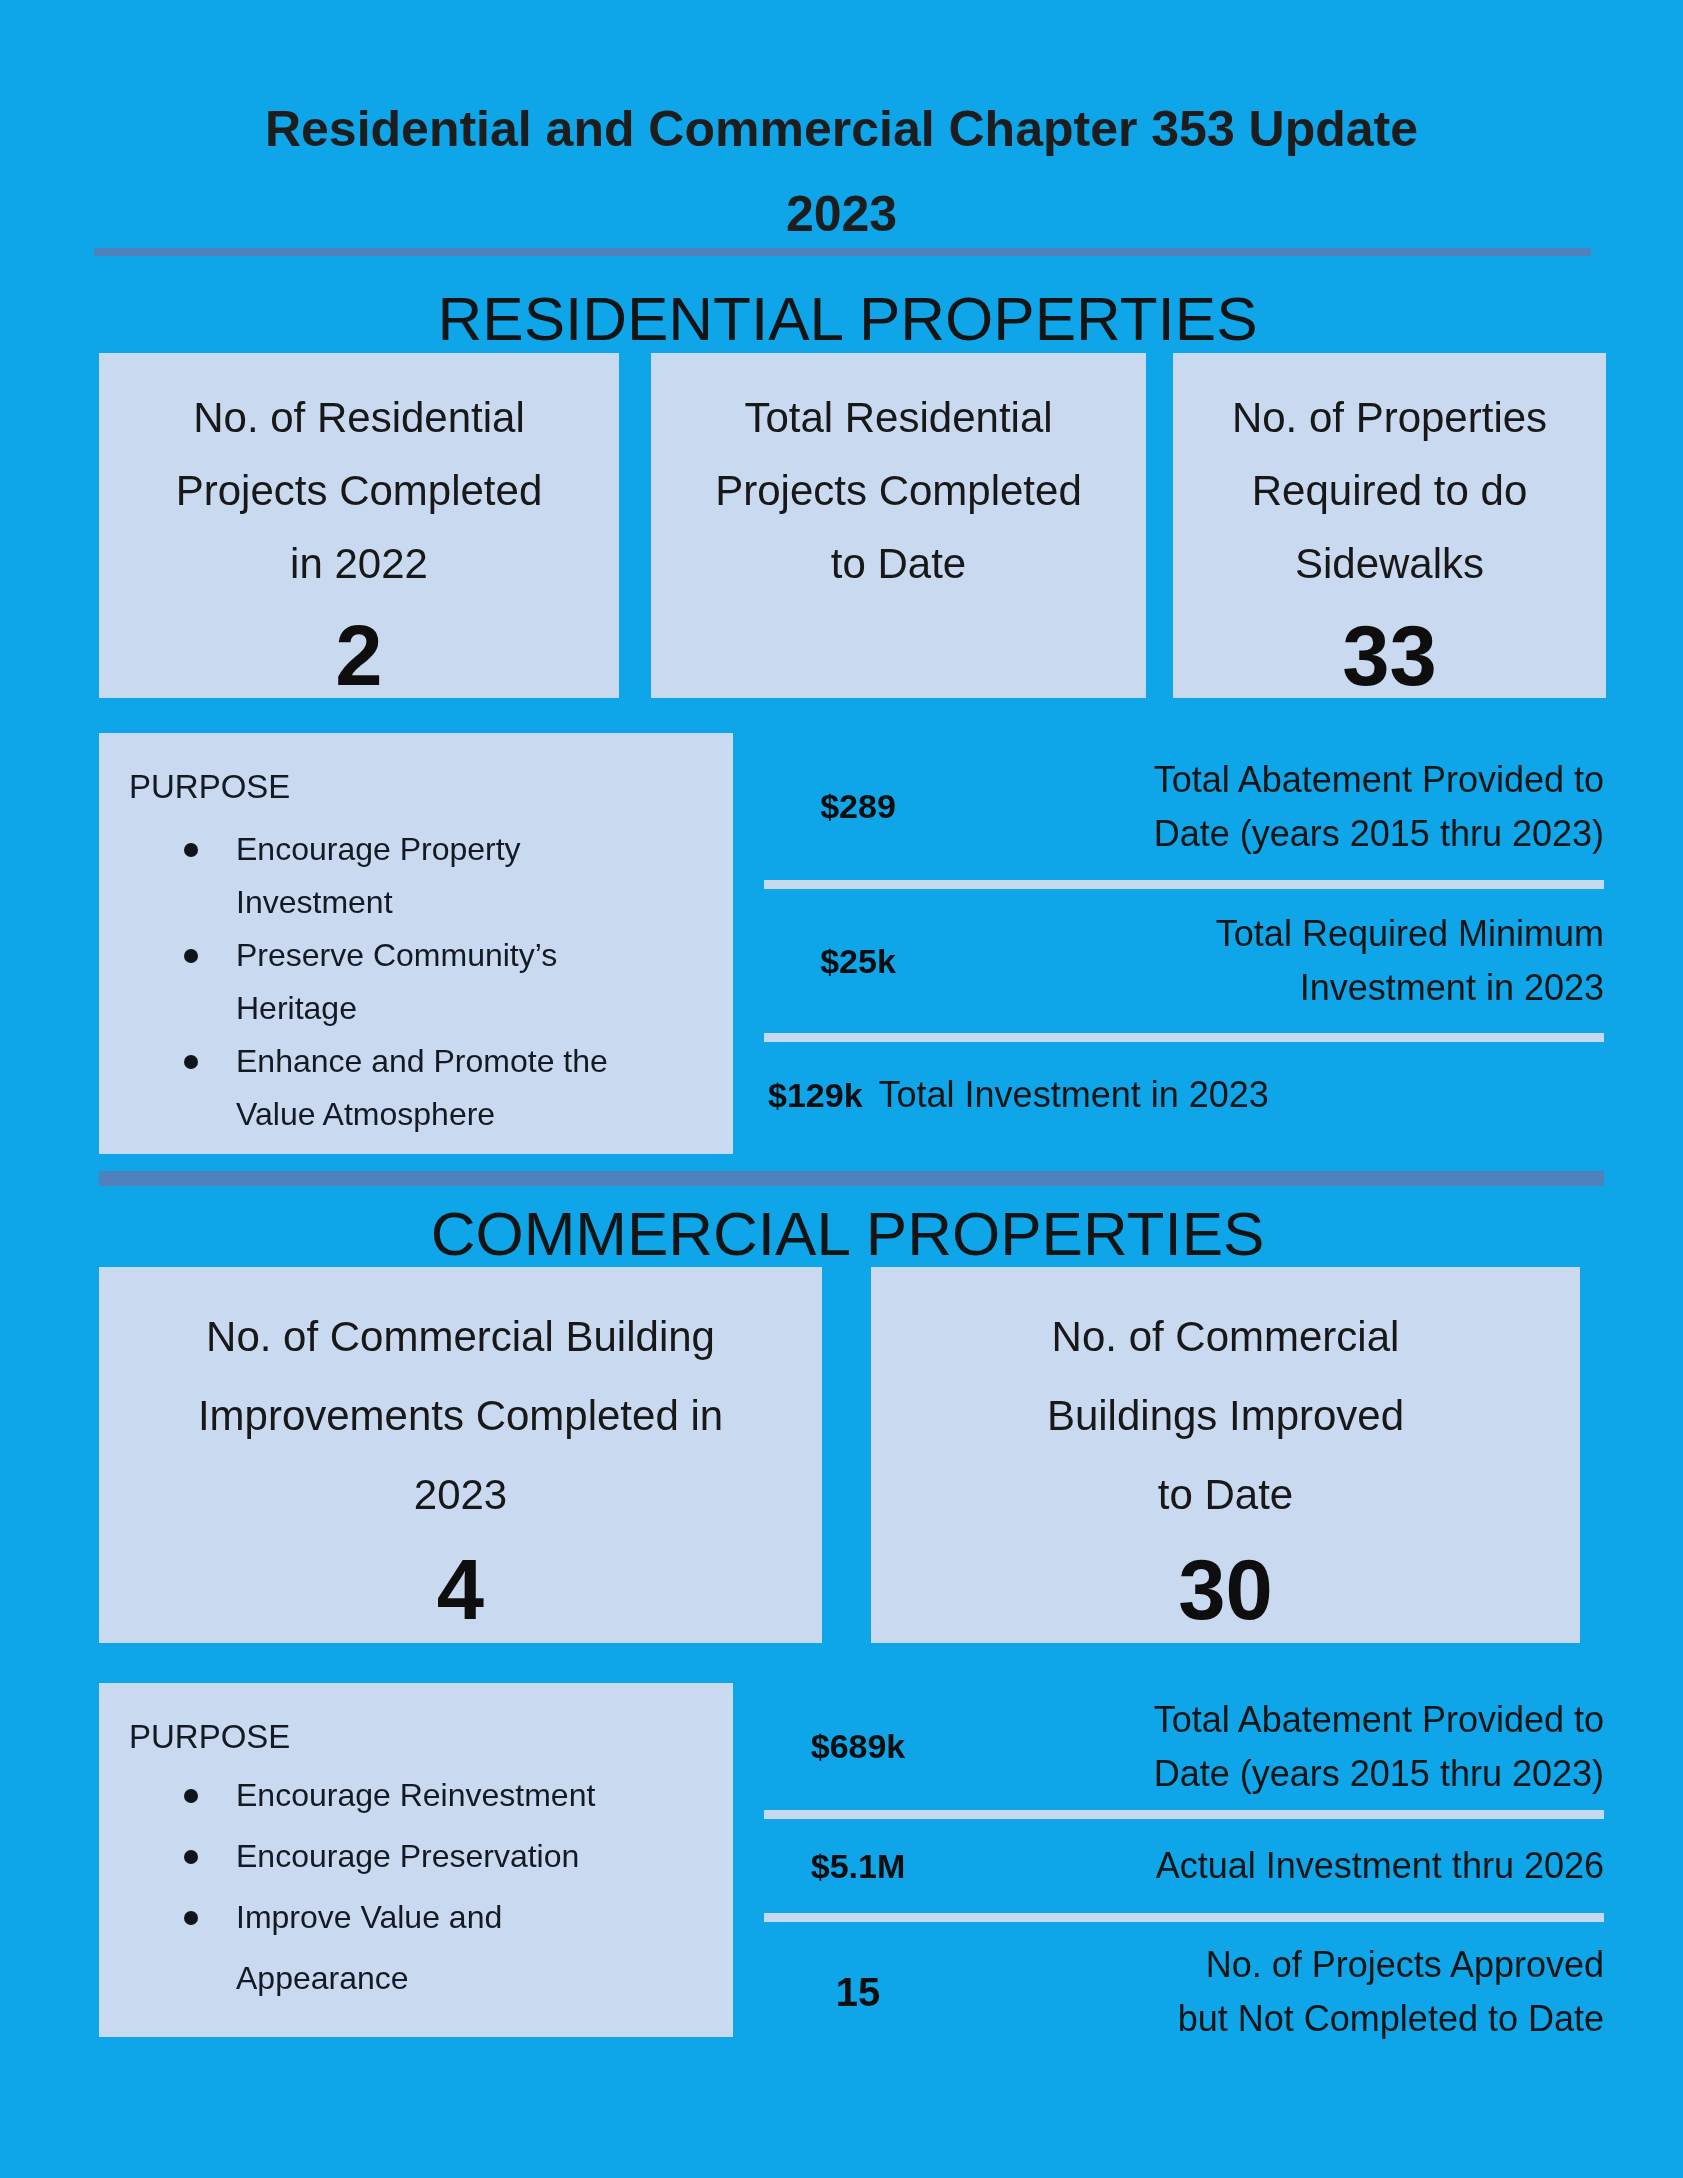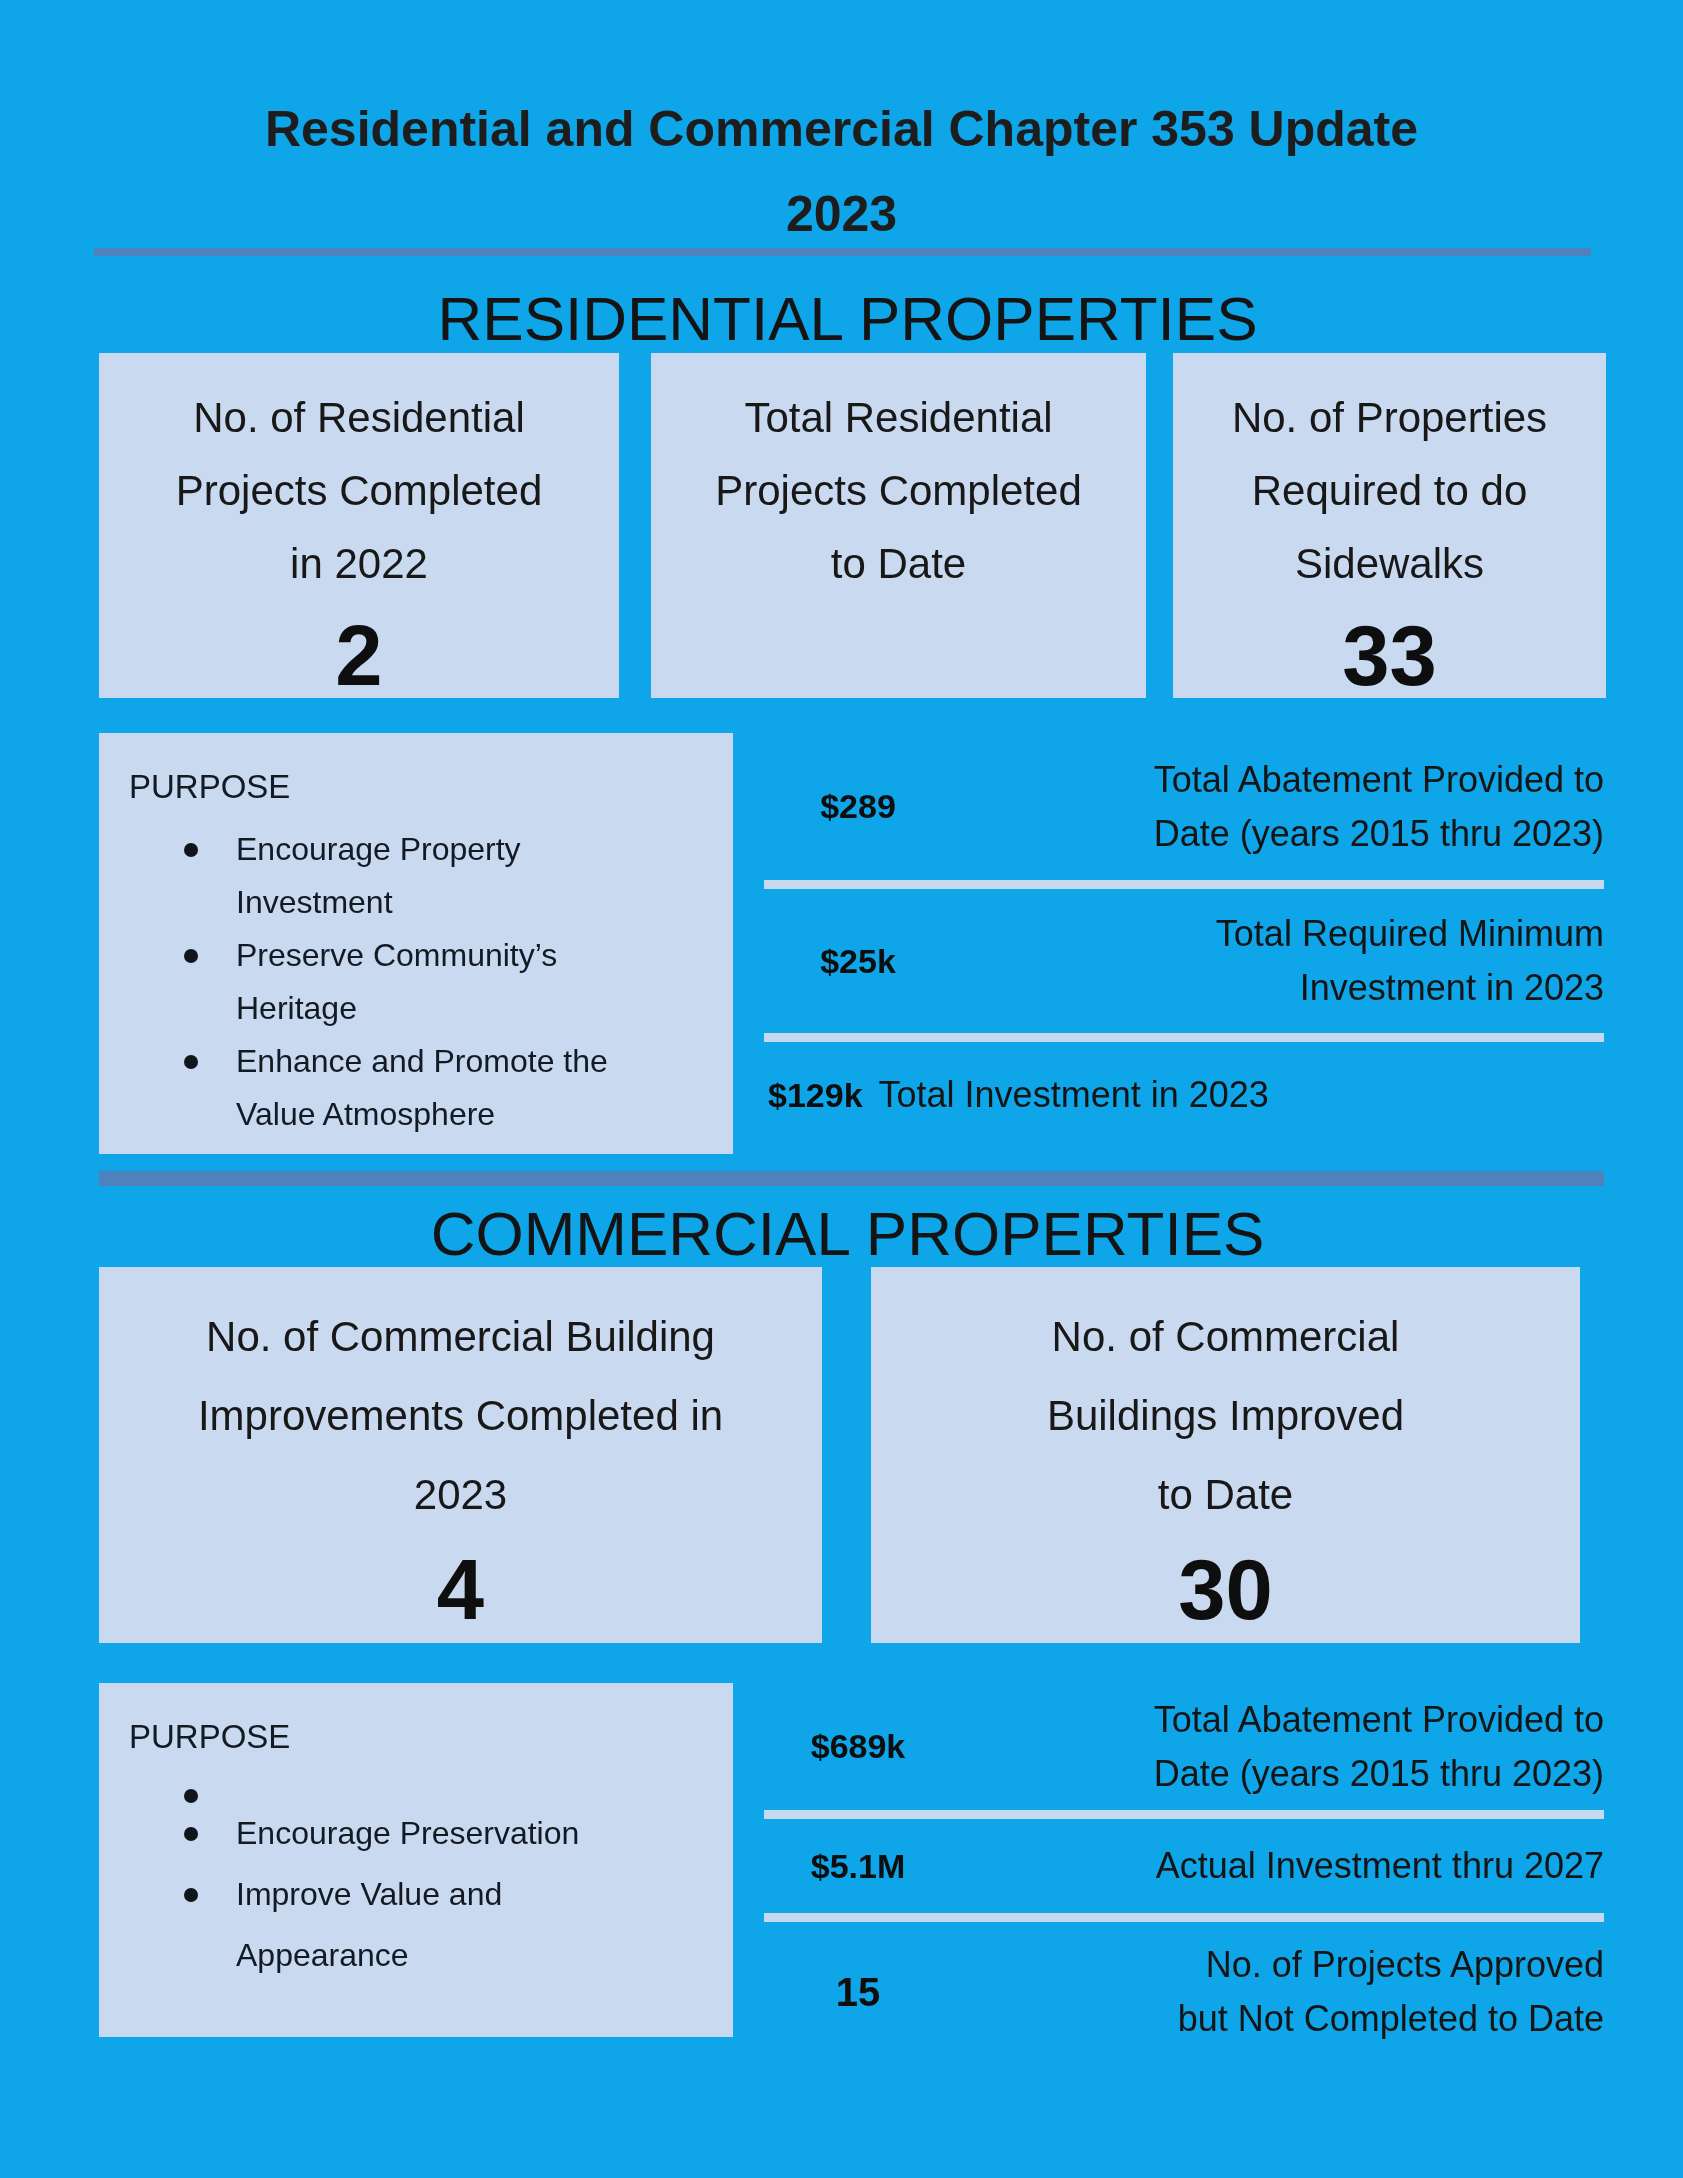--- a/index.html
+++ b/index.html
@@ -175,20 +175,21 @@
 Buildings Improved
 to Date</div>
     <div class="sb-value">30</div>
   </div>
 
   <div class="purpose com-purpose">
     <div class="purpose-heading">PURPOSE</div>
     <div class="purpose-list">
       <div class="p-item">
         <span class="p-dot"></span>
+        <span class="p-text">Encourage Reinvestment</span>
       </div>
       <div class="p-item">
         <span class="p-dot"></span>
         <span class="p-text">Encourage Preservation</span>
       </div>
       <div class="p-item">
         <span class="p-dot"></span>
         <span class="p-text">Improve Value and
 Appearance</span>
       </div>
@@ -197,21 +198,21 @@
 
   <div class="metrics com-metrics">
     <div class="m-row com-row-1">
       <div class="m-value">$689k</div>
       <div class="m-label">Total Abatement Provided to
 Date (years 2015 thru 2023)</div>
     </div>
     <div class="m-divider"></div>
     <div class="m-row com-row-2">
       <div class="m-value">$5.1M</div>
-      <div class="m-label">Actual Investment thru 2027</div>
+      <div class="m-label">Actual Investment thru 2026</div>
     </div>
     <div class="m-divider"></div>
     <div class="m-row com-row-3">
       <div class="m-value">15</div>
       <div class="m-label">No. of Projects Approved
 but Not Completed to Date</div>
     </div>
   </div>
 
 </div>

